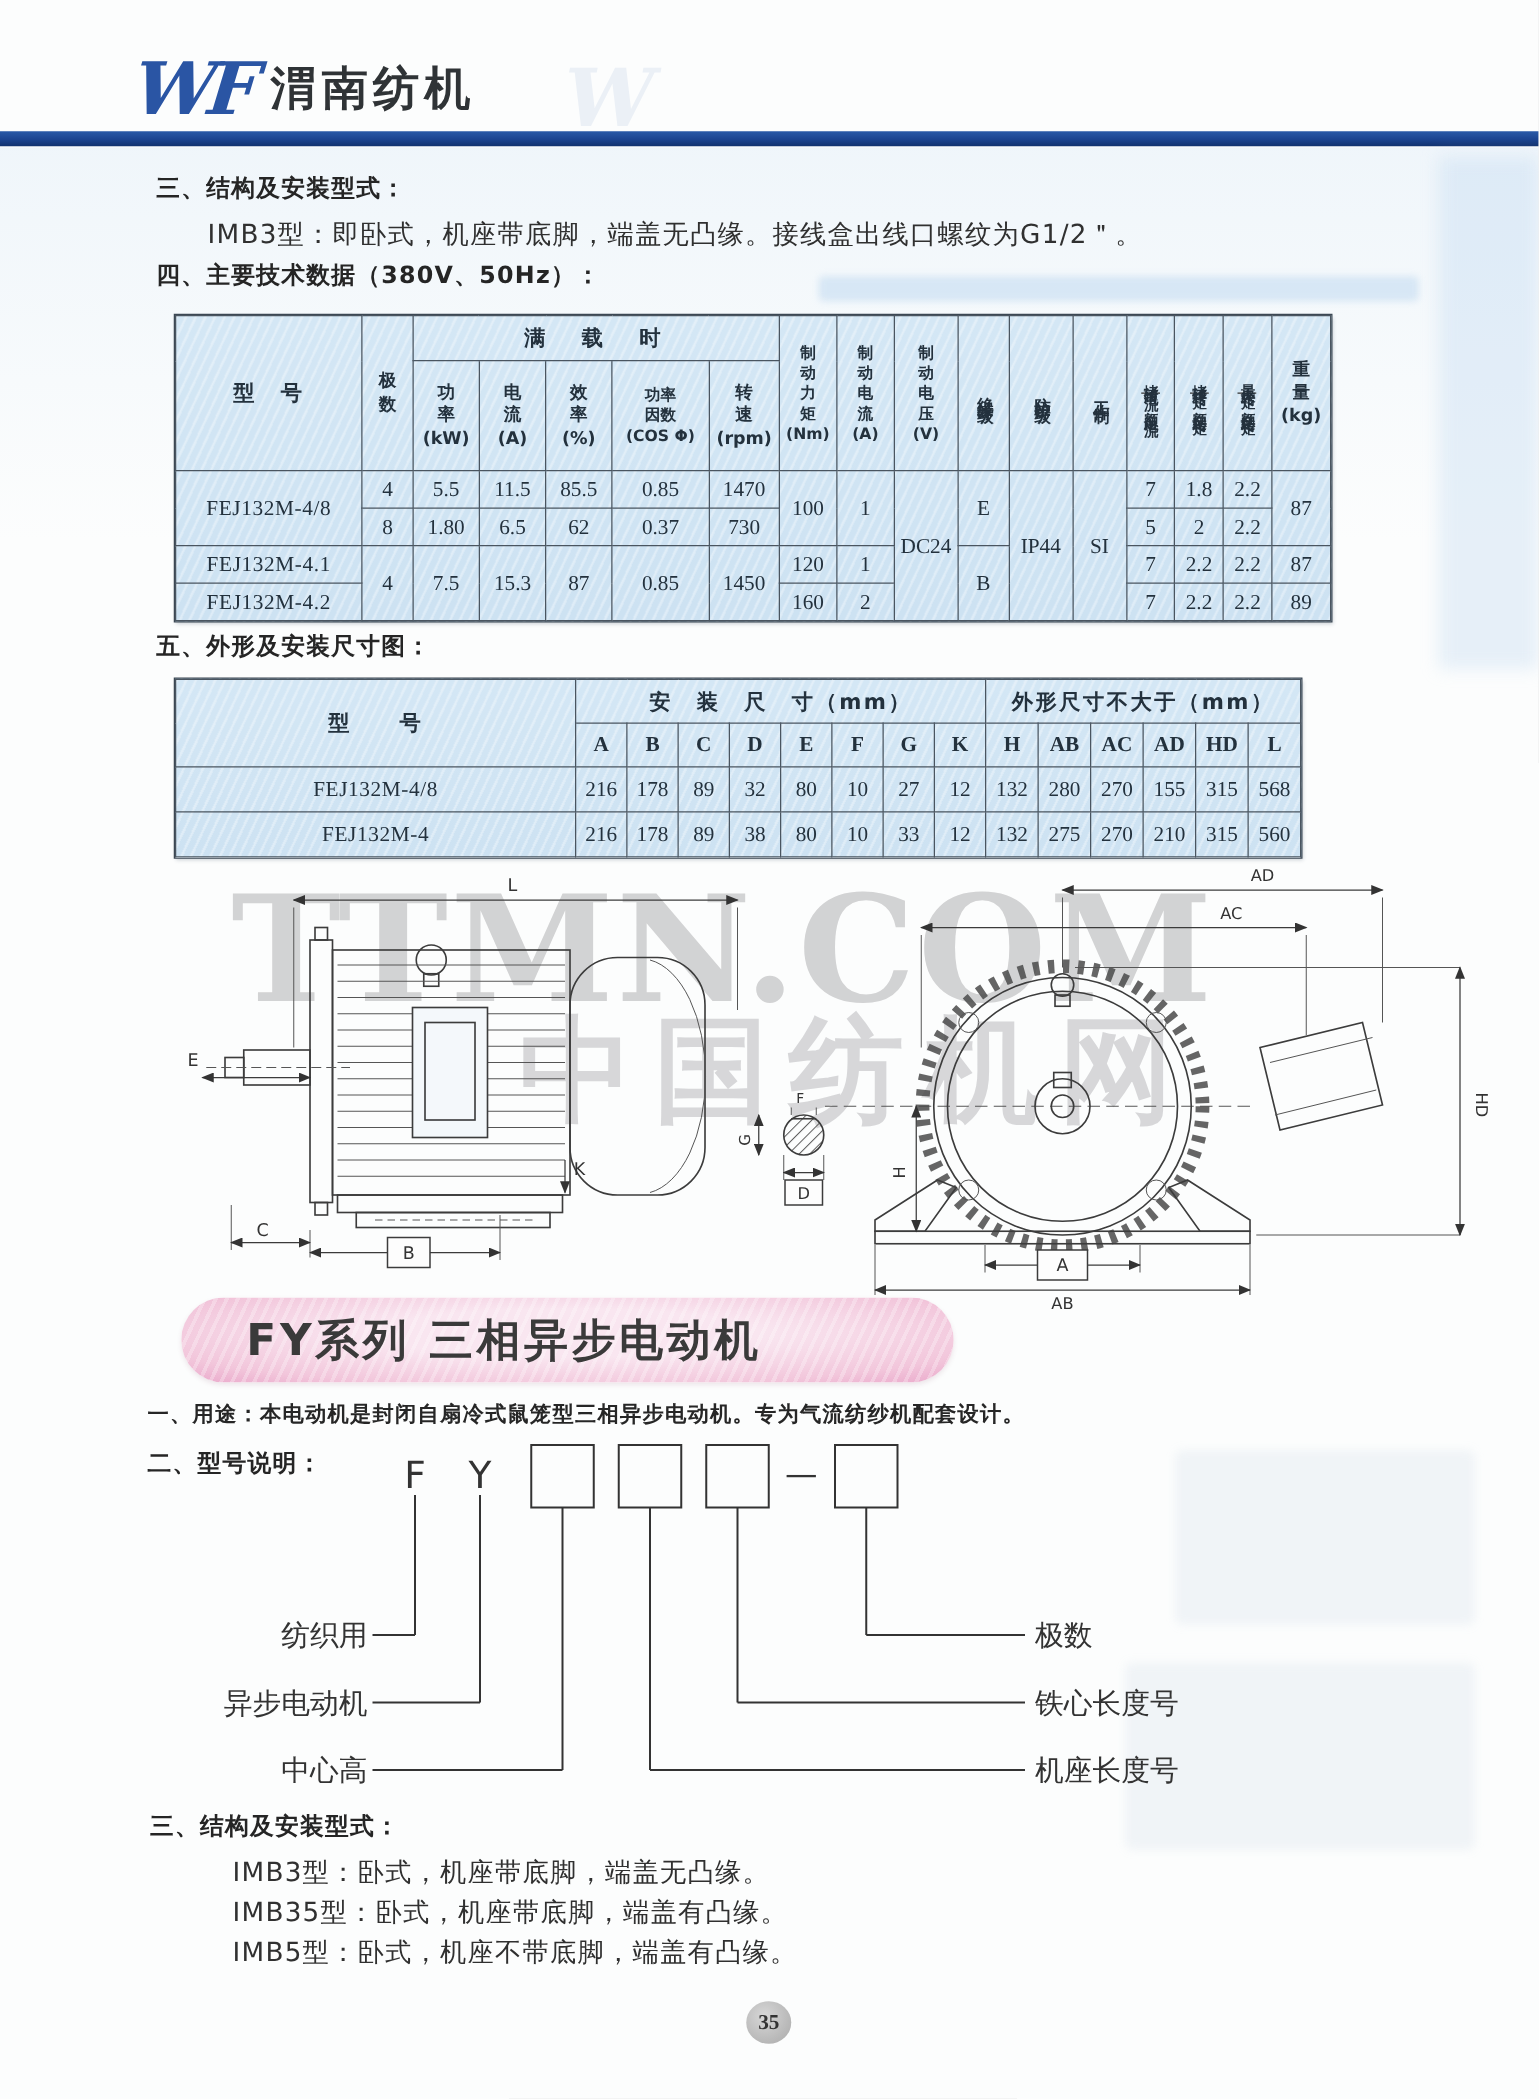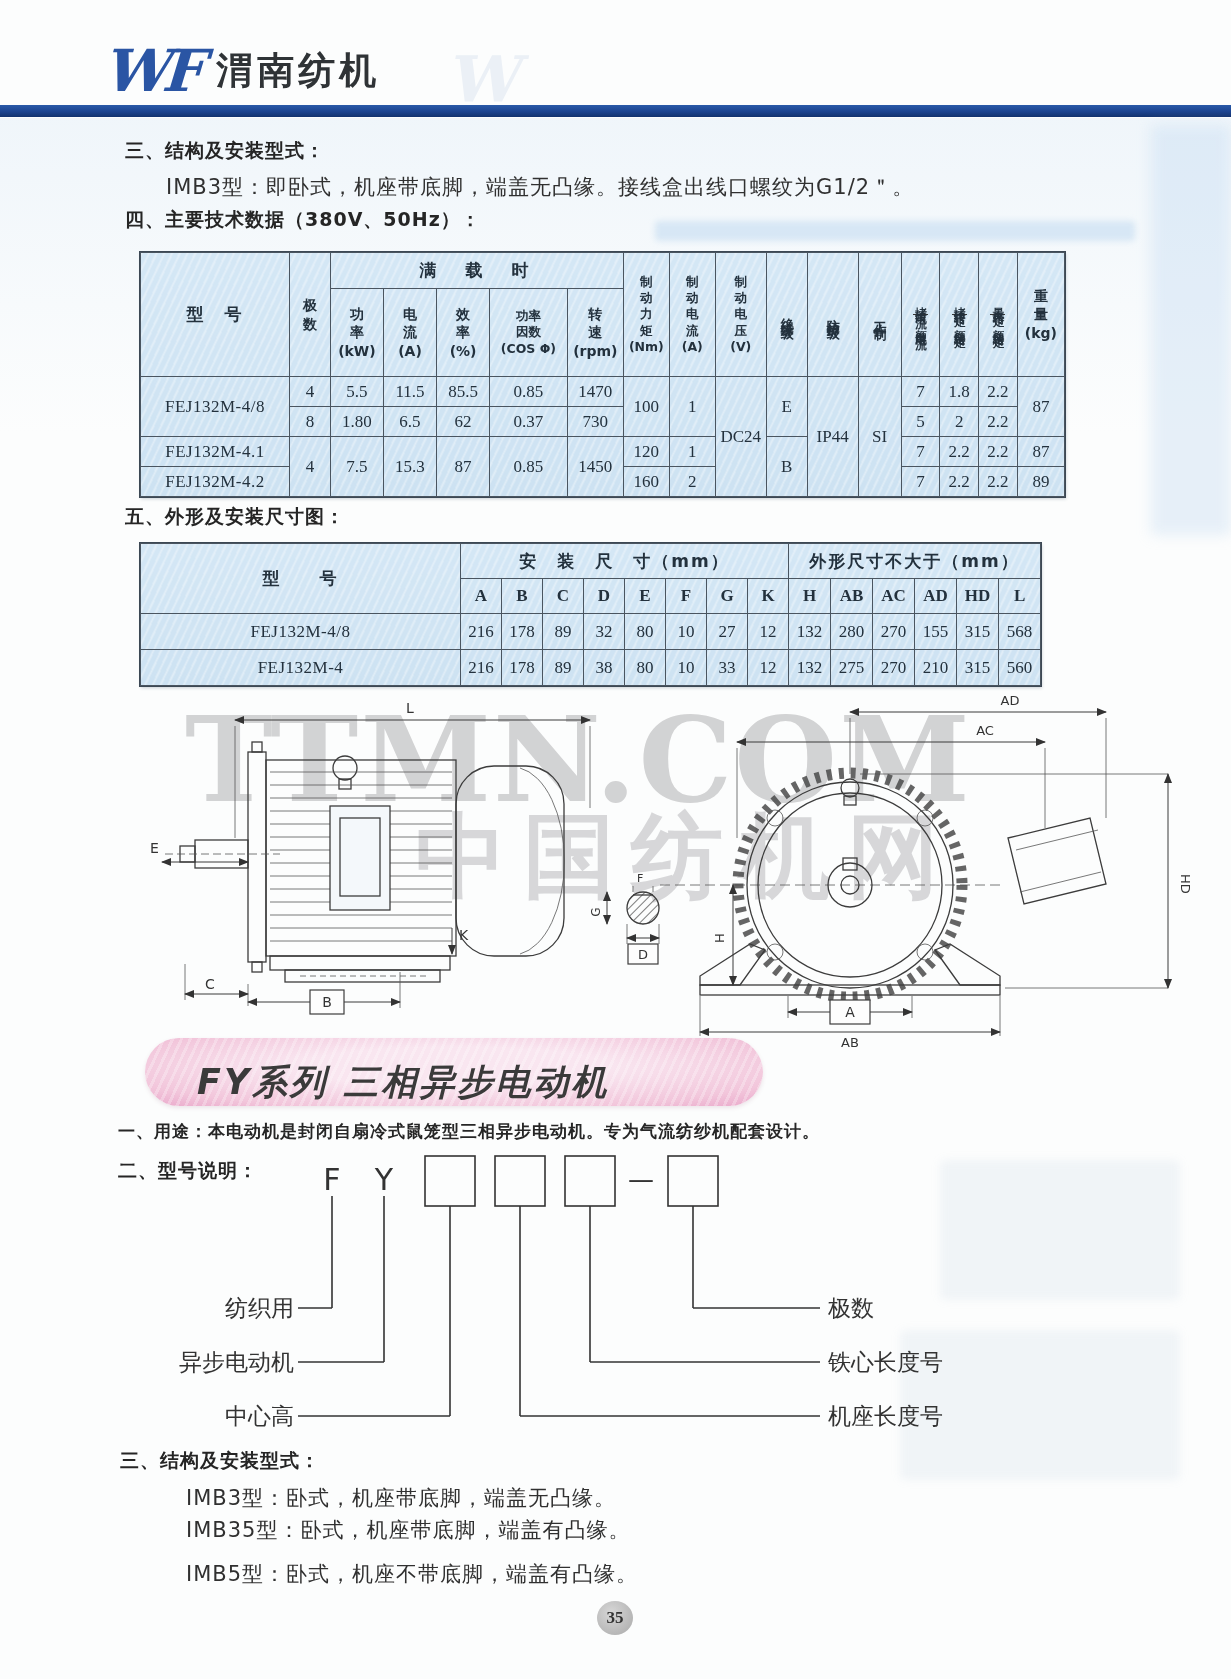--- a/index.html
+++ b/index.html
@@ -48,21 +48,21 @@
   
   .wm1{left:185px;top:690px;width:900px;font:700 118px "DejaVu Serif",serif;
        color:rgba(128,128,132,.34);letter-spacing:2px;pointer-events:none;}
   .wm2{left:415px;top:795px;width:680px;font:700 92px "DejaVu Sans",sans-serif;
        color:rgba(138,138,142,.32);letter-spacing:16px;pointer-events:none;}
   
   .banner{left:145px;top:1038px;width:618px;height:68px;border-radius:40px;
           background:
            repeating-linear-gradient(115deg,rgba(255,255,255,.28) 0 3px,rgba(255,255,255,0) 3px 8px),
            radial-gradient(ellipse at 50% 42%,#f9e6f0 35%,#f2c6db 78%,#eaa9cb 100%);
-          display:flex;align-items:flex-end;box-shadow:0 2px 4px rgba(120,60,90,.12);font-style:italic;}
+          display:flex;align-items:center;box-shadow:0 2px 4px rgba(120,60,90,.12);}
   .banner span{font-size:35px;font-weight:700;color:#3a3a3a;letter-spacing:3px;padding-left:52px;}
   
   svg text{font-family:"DejaVu Sans",sans-serif;fill:#333;}
   .dim{stroke:#3b3b3b;stroke-width:1;fill:none;}
   .ln{stroke:#3c3c3c;stroke-width:1.3;fill:none;}
   .thin{stroke:#555;stroke-width:.8;fill:none;}
   
   .pg-circle{left:597px;top:1601px;width:36px;height:34px;border-radius:50%;
              background:radial-gradient(circle at 40% 35%,#d7d7d7,#a9a9a9);
              display:flex;align-items:center;justify-content:center;}
@@ -494,19 +494,19 @@
     <text x="174" y="230" font-size="23" text-anchor="end">异步电动机</text>
     <text x="174" y="284" font-size="23" text-anchor="end">中心高</text>
     <text x="708" y="176" font-size="23">极数</text>
     <text x="708" y="230" font-size="23">铁心长度号</text>
     <text x="708" y="284" font-size="23">机座长度号</text>
   </svg>
 
   <div class="abs sec-title" style="left:120px;top:1448px;">三、结构及安装型式：</div>
   <div class="abs body-line" style="left:186px;top:1484px;">IMB3型：卧式，机座带底脚，端盖无凸缘。</div>
   <div class="abs body-line" style="left:186px;top:1516px;">IMB35型：卧式，机座带底脚，端盖有凸缘。</div>
-  <div class="abs body-line" style="left:186px;top:1548px;margin-top:12px;">IMB5型：卧式，机座不带底脚，端盖有凸缘。</div>
+  <div class="abs body-line" style="left:186px;top:1548px;">IMB5型：卧式，机座不带底脚，端盖有凸缘。</div>
 
   <div class="abs pg-circle">
     <span>35</span>
   </div>
 
 </div>
 
 </body></html>

